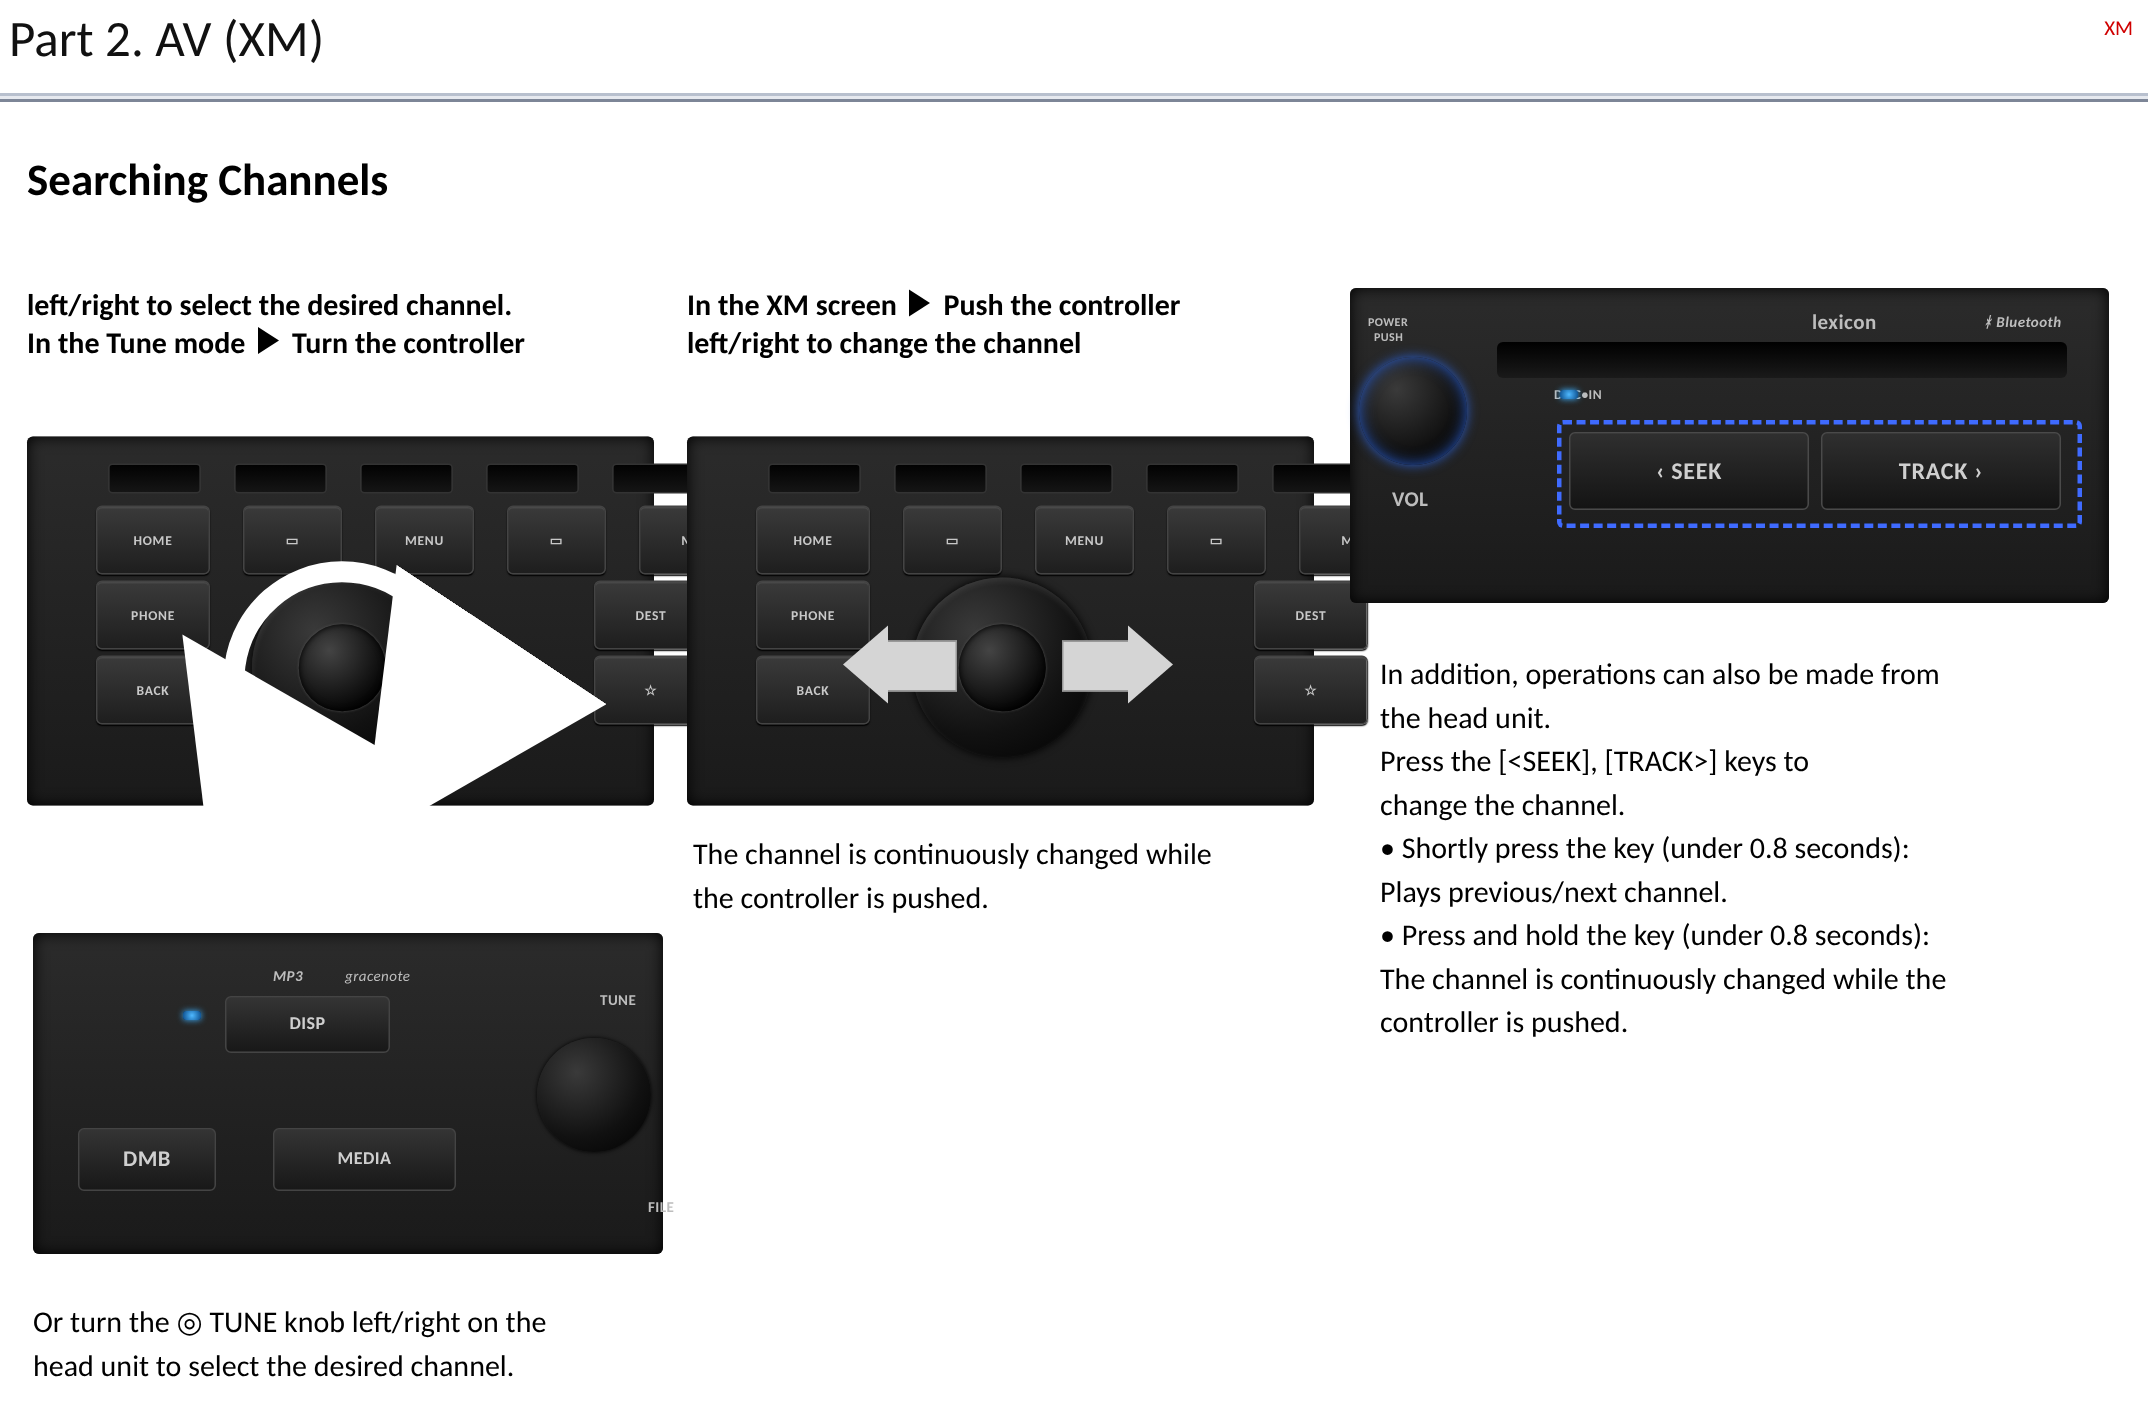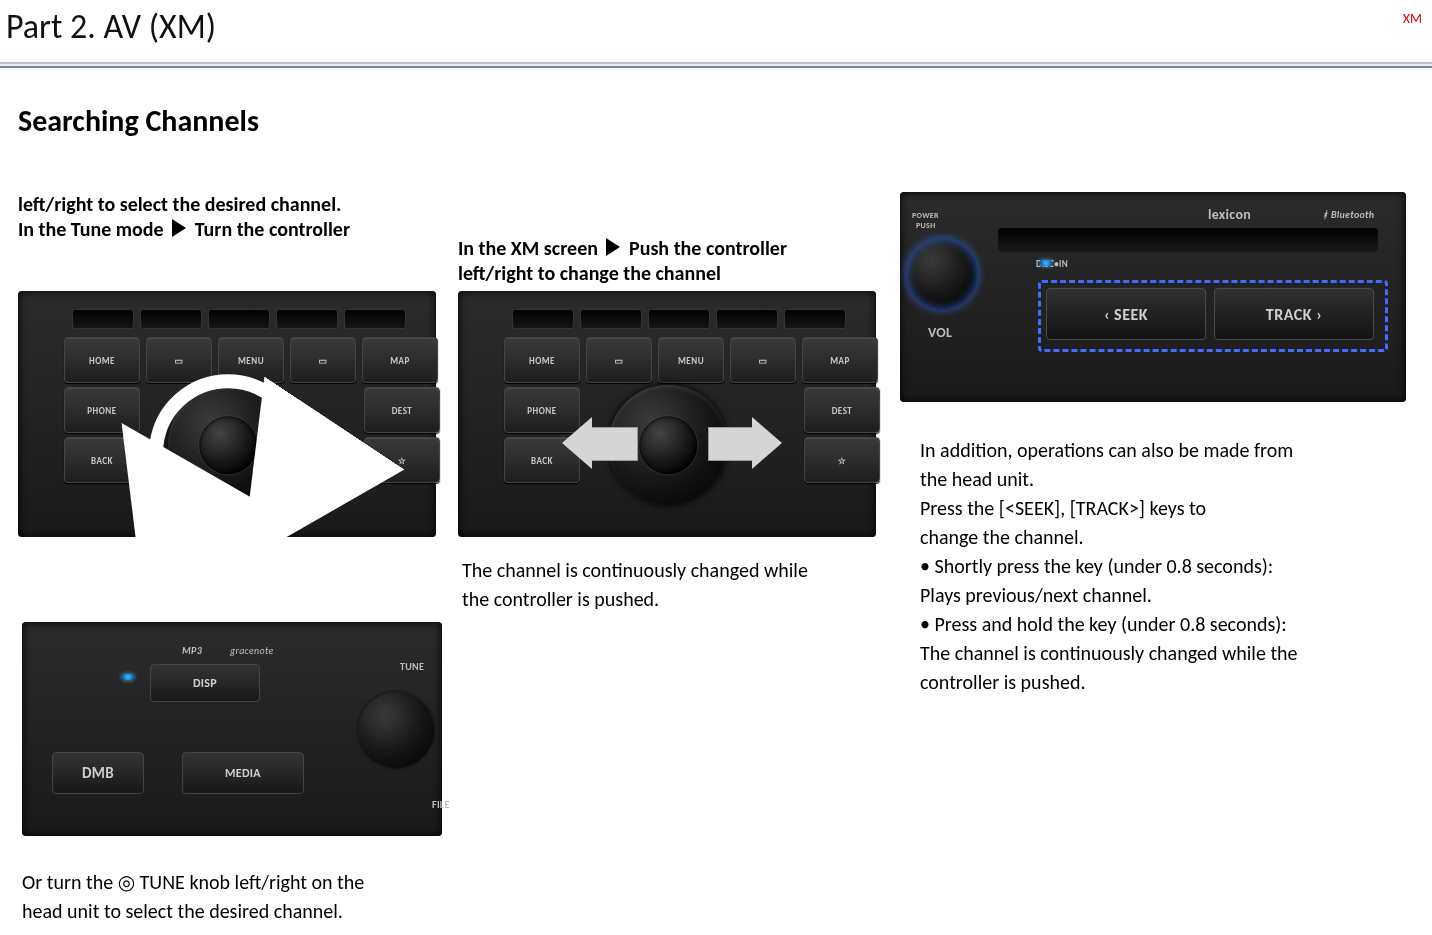--- a/index.html
+++ b/index.html
@@ -62,36 +62,36 @@
   
   .col {
     position: absolute;
     font-size: 20px;
     line-height: 1.25;
   }
   .col .bold { font-weight: 700; }
   .col .body { font-weight: 400; margin-top: 4px; }
 
   .col1 { left: 18px;  top: 192px; width: 422px; }
-  .col2 { left: 458px; top: 192px; width: 422px; margin-top: 44px; }
+  .col2 { left: 458px; top: 192px; width: 422px; }
   .col3 { left: 920px; top: 192px; width: 508px; margin-top: 16px; }
 
   
   .panel {
     position: absolute;
     border-radius: 4px;
     background: linear-gradient(#2b2b2b, #1a1a1a);
     box-shadow: inset 0 0 10px #000;
   }
 
   
   .btn-row {
     position: absolute;
     display: flex;
-    gap: 6px;
+    gap: 22px;
     padding-left: 20px;
   }
   .ctrl-btn {
     background: linear-gradient(#3a3a3a, #1e1e1e);
     border: 1px solid #444;
     border-radius: 4px;
     color: #c8c8c8;
     font-size: 9px;
     font-weight: 600;
     letter-spacing: 0.5px;

